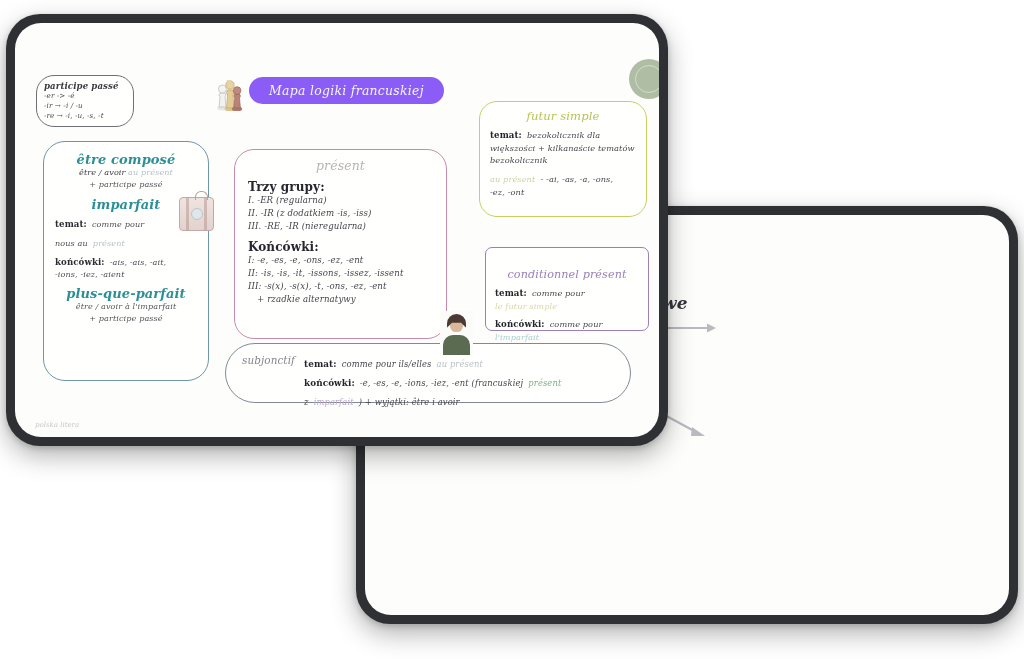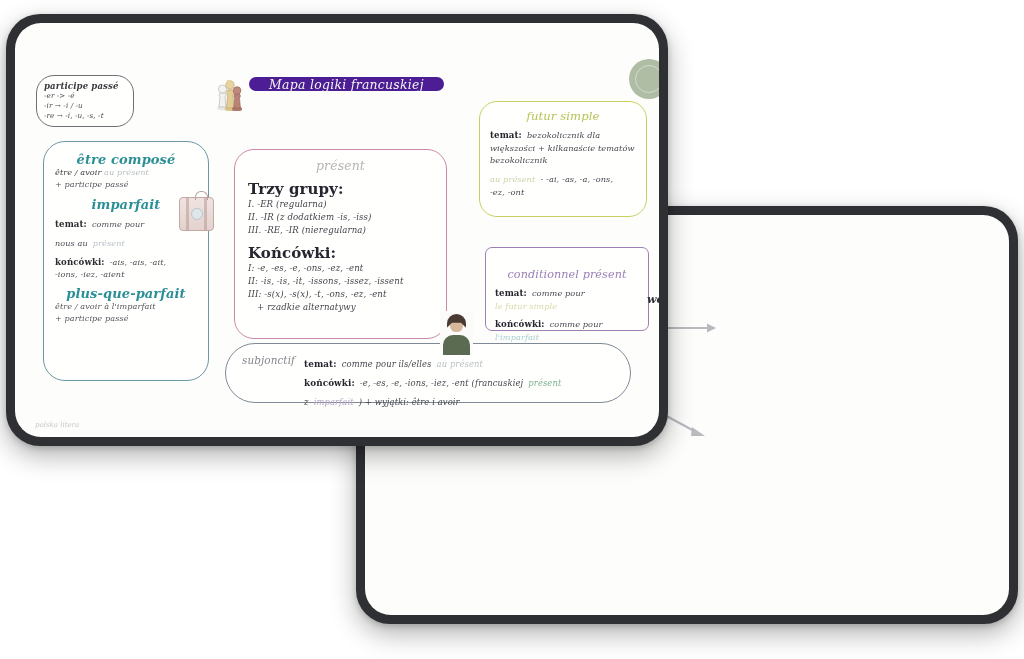--- a/index.html
+++ b/index.html
@@ -69,33 +69,33 @@
   #card-participe .ln { font-size: 7.2px; color: #4a4a52; line-height: 1.38; }
 
   
   #card-past {
     left: 28px; top: 118px; width: 166px; height: 240px;
     border: 1.6px solid #6d97a3; border-radius: 22px;
     padding: 10px 11px;
   }
   .teal { color: #2b8f96; }
   #card-past .h { font-size: 13px; text-align: center; font-weight: bold; }
-  #card-past .s { font-size: 8.1px; text-align: left; color: #55555c; line-height: 1.45; }
+  #card-past .s { font-size: 8.1px; text-align: center; color: #55555c; line-height: 1.45; }
   #card-past .lbl { font-size: 8.6px; font-weight: bold; font-style: normal; color: #2b2b31; }
   #card-past .txt { font-size: 8.1px; color: #4d4d55; }
   #card-past .faint { color: #b7bfc4; }
 
   
   #card-present {
     left: 219px; top: 126px; width: 213px; height: 190px;
     border: 1.6px solid #c98aaa; border-radius: 20px;
     padding: 8px 13px;
   }
   #card-present .h { font-size: 12.5px; text-align: center; color: #b9b4b4; font-weight: normal; }
-  #card-present .lbl { font-size: 15px; font-weight: bold; font-style: normal; color: #262630; }
+  #card-present .lbl { font-size: 12px; font-weight: bold; font-style: normal; color: #262630; }
   #card-present .ln { font-size: 8.6px; color: #43434c; line-height: 1.52; }
 
   
   #card-futur {
     left: 464px; top: 78px; width: 168px; height: 116px;
     border: 1.6px solid #c8cf5e; border-radius: 18px;
     padding: 7px 10px;
   }
   #card-futur .h { font-size: 11.6px; text-align: center; color: #b9c254; }
   #card-futur .lbl { font-size: 8.6px; font-weight: bold; font-style: normal; color: #24242c; }
@@ -124,22 +124,22 @@
   #card-subj .h { font-size: 10.4px; color: #85858d; padding-top: 2px; white-space: nowrap; }
   #card-subj .lbl { font-size: 8.8px; font-weight: bold; font-style: normal; color: #24242c; }
   #card-subj .ln { font-size: 8.4px; color: #45454e; line-height: 1.55; }
   #card-subj .faint { color: #b9c0c4; }
   #card-subj .g { color: #7bb08a; }
   #card-subj .p { color: #b9a8c8; }
 
   
   #title-pill {
     position: absolute; left: 234px; top: 54px;
-    width: 195px; height: 14px;
-    background: #4c1d95;
+    width: 195px; height: 27px;
+    background: #8b5cf6;
     border-radius: 16px;
     display: flex; align-items: center; justify-content: center;
   }
   #title-pill .t {
     color: #f4f6ef; font-size: 12.4px;
     font-family: "DejaVu Serif", serif; font-style: italic;
     letter-spacing: .3px;
   }
 
   
@@ -200,22 +200,22 @@
     border: 1px solid rgba(255,255,255,.45);
   }
 
   
   .arrow { position: absolute; }
   #arrow-1 { left: 655px; top: 322px; width: 62px; height: 12px; }
   #arrow-2 { left: 648px; top: 402px; width: 62px; height: 38px; }
 
   
   #hidden-label {
-    position: absolute; left: 647px; top: 293px;
-    font-size: 11px; color: #2f2f36;
+    position: absolute; left: 662px; top: 293px;
+    font-size: 17px; color: #2f2f36;
     font-family: "DejaVu Serif", serif; font-style: italic; font-weight: bold;
   }
 
   
   .watermark {
     position: absolute; font-size: 7px; color: #c9c9cf;
     font-family: "DejaVu Serif", serif; font-style: italic;
   }
   #wm-front-l { left: 20px;  top: 398px; }
 

